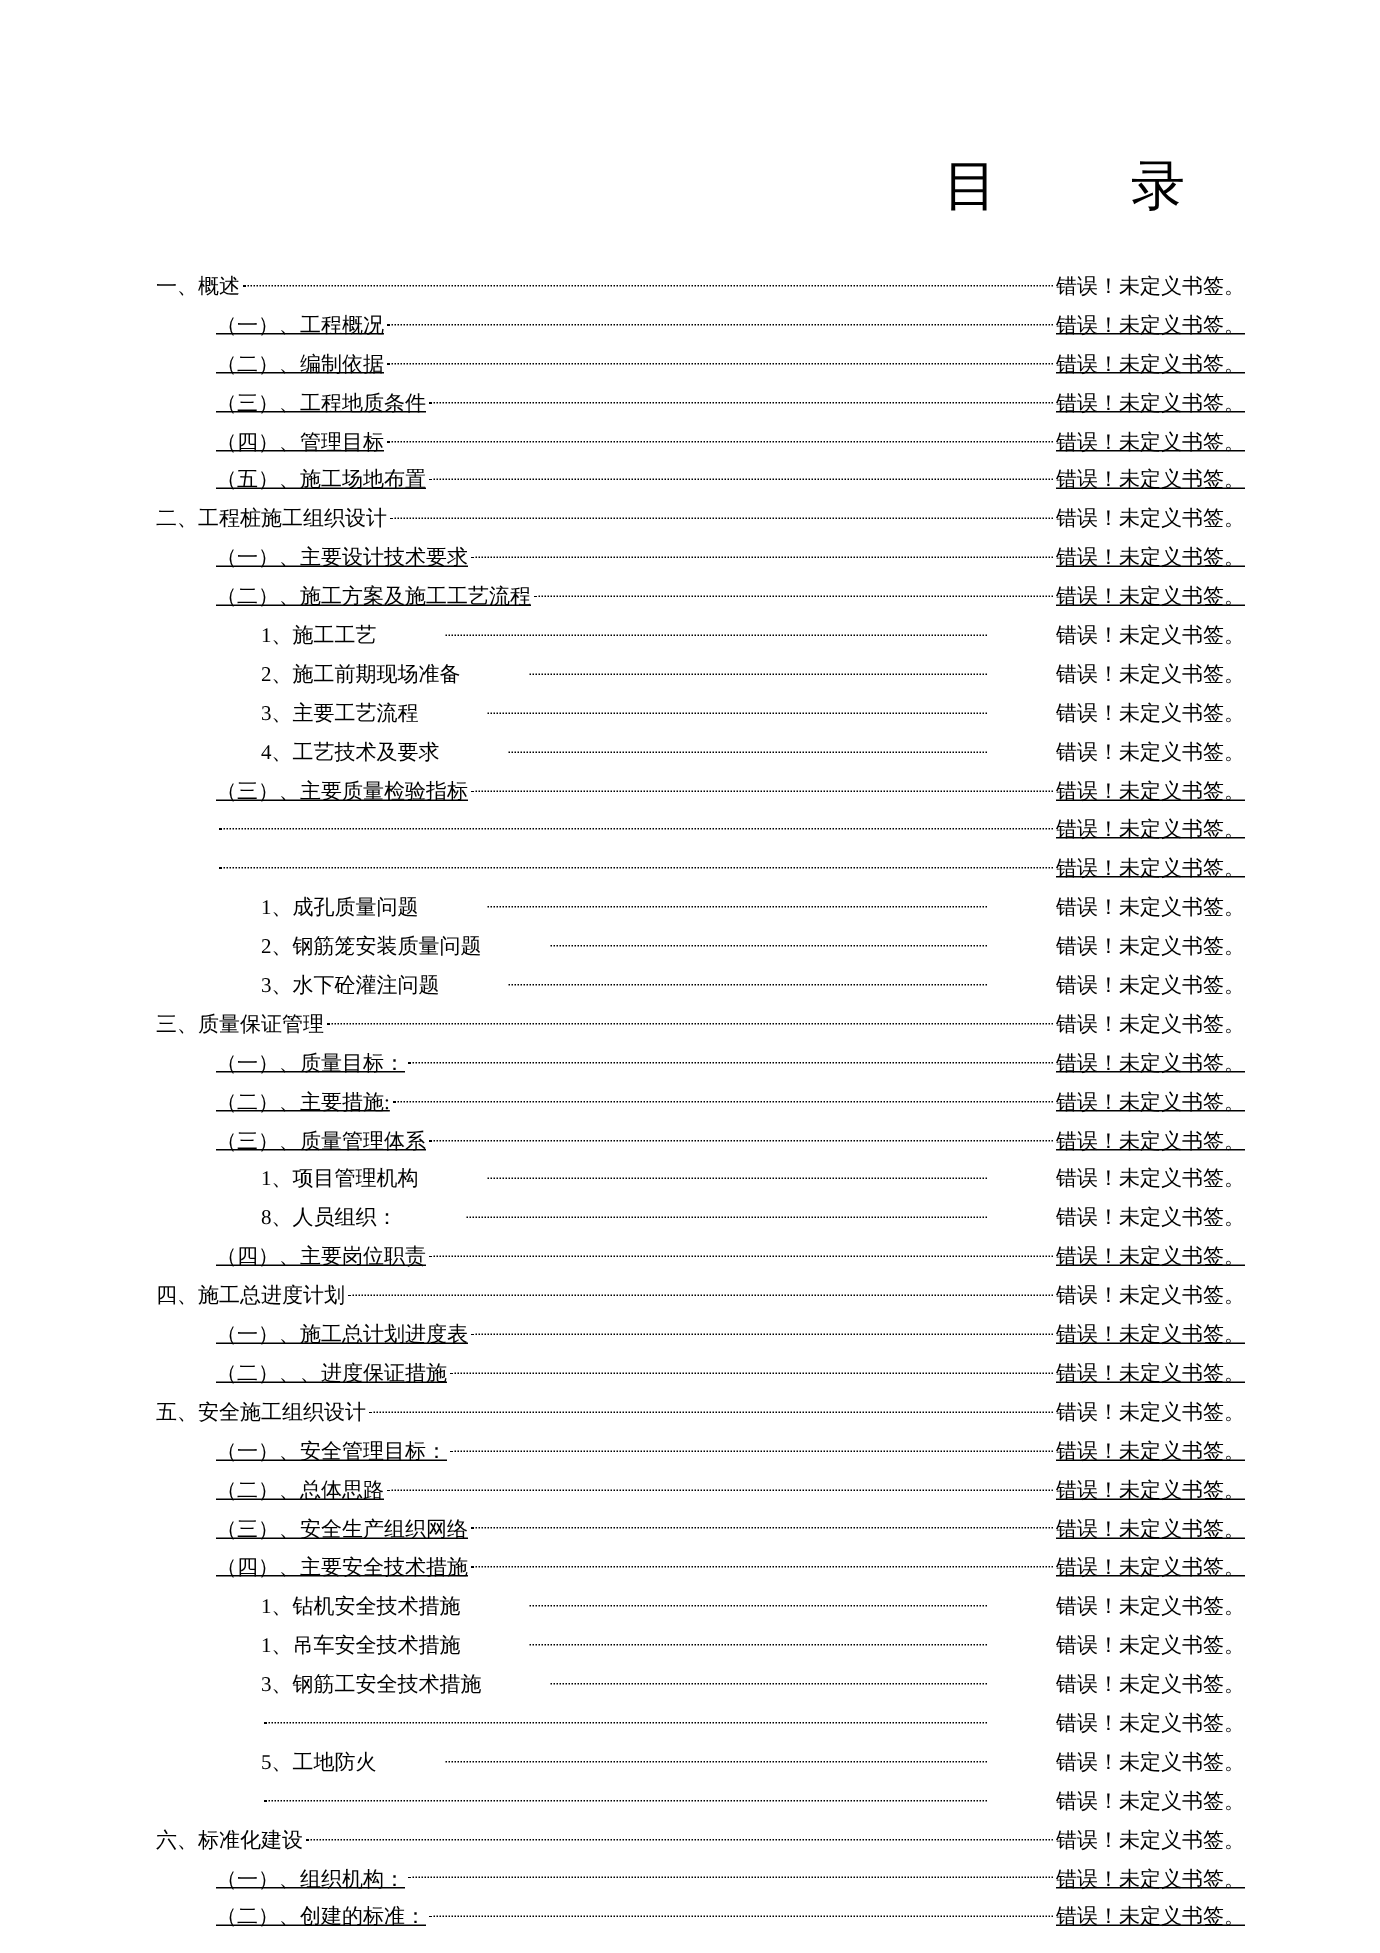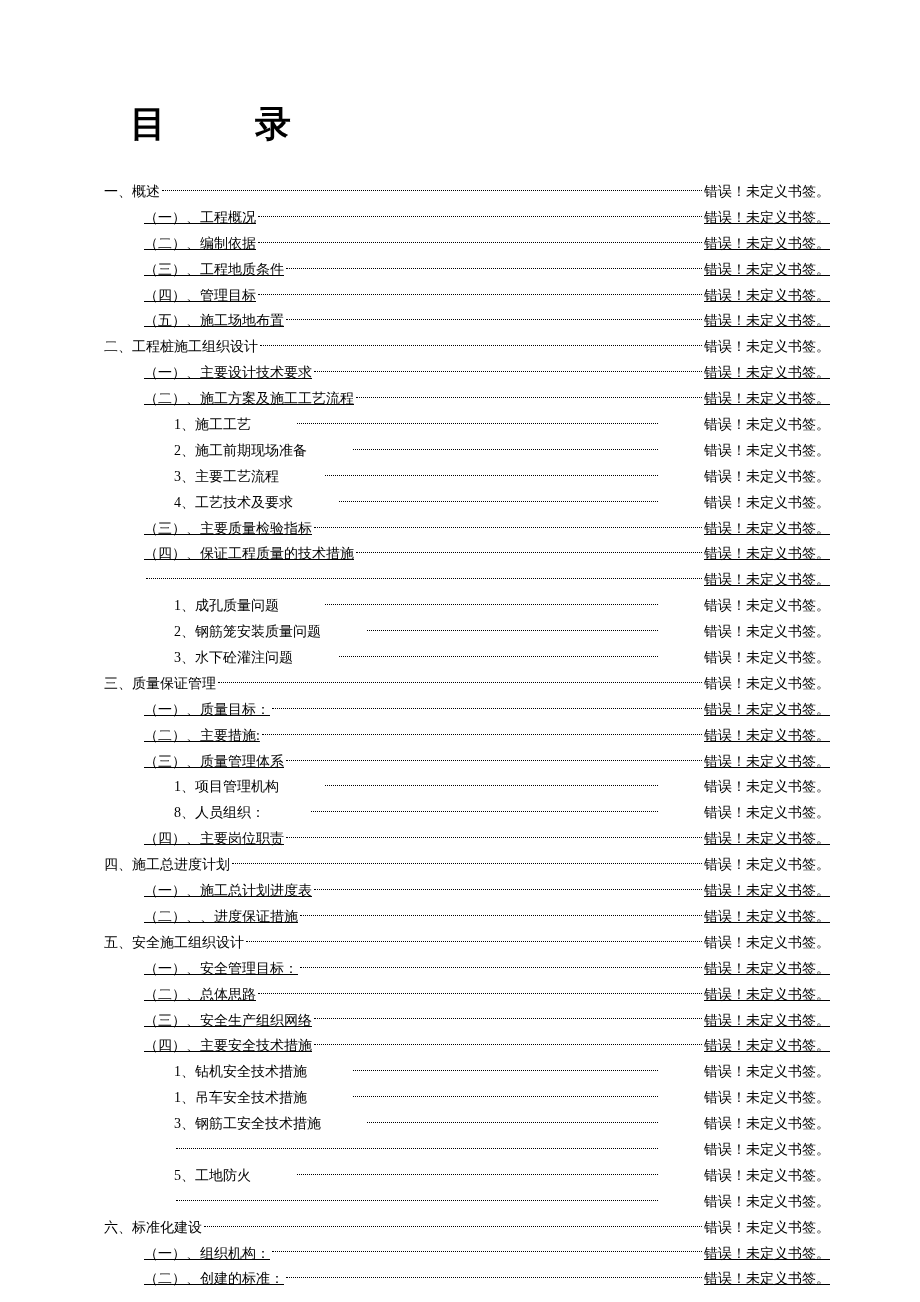--- a/index.html
+++ b/index.html
@@ -7,23 +7,23 @@
       padding: 0;
       box-sizing: border-box;
     }
     body {
       background: #fff;
       font-family: "SimSun", "宋体", serif;
       width: 920px;
       padding: 100px 90px 60px 90px;
     }
     .title {
-      text-align: left;
+      text-align: right;
       font-size: 36px;
-      font-weight: bold;
+      font-weight: normal;
       margin-bottom: 30px;
       letter-spacing: 40px;
       padding-left: 40px;
     }
     .toc-line {
       display: flex;
       align-items: center;
       font-size: 14px;
       line-height: 1.85;
       white-space: nowrap;
@@ -115,21 +115,20 @@
       <span class="toc-text">4、工艺技术及要求</span>
       <span class="toc-dots"></span>
       <span class="toc-page">错误！未定义书签。</span>
     </div>
     <div class="toc-line level-1">
       <span class="toc-text">（三）、主要质量检验指标</span>
       <span class="toc-dots"></span>
       <span class="toc-page">错误！未定义书签。</span>
     </div>
     <div class="toc-line level-1">
-      <span class="toc-text">（四）、保证工程质量的技术措施</span>
       <span class="toc-dots"></span>
       <span class="toc-page">错误！未定义书签。</span>
     </div>
     <div class="toc-line level-1">
       <span class="toc-dots"></span>
       <span class="toc-page">错误！未定义书签。</span>
     </div>
     <div class="toc-line level-2">
       <span class="toc-text">1、成孔质量问题</span>
       <span class="toc-dots"></span>

